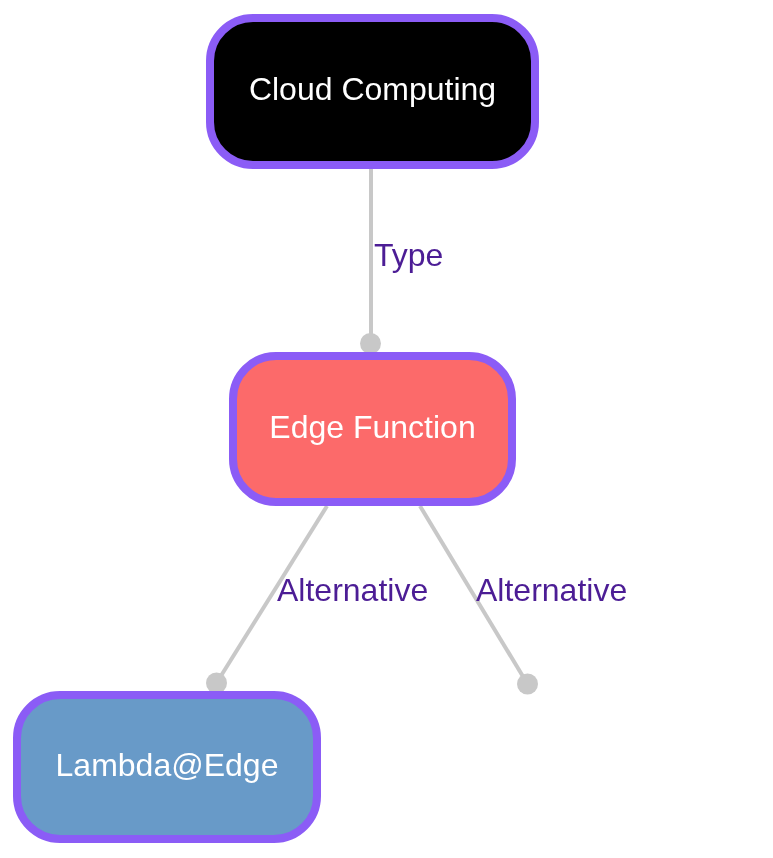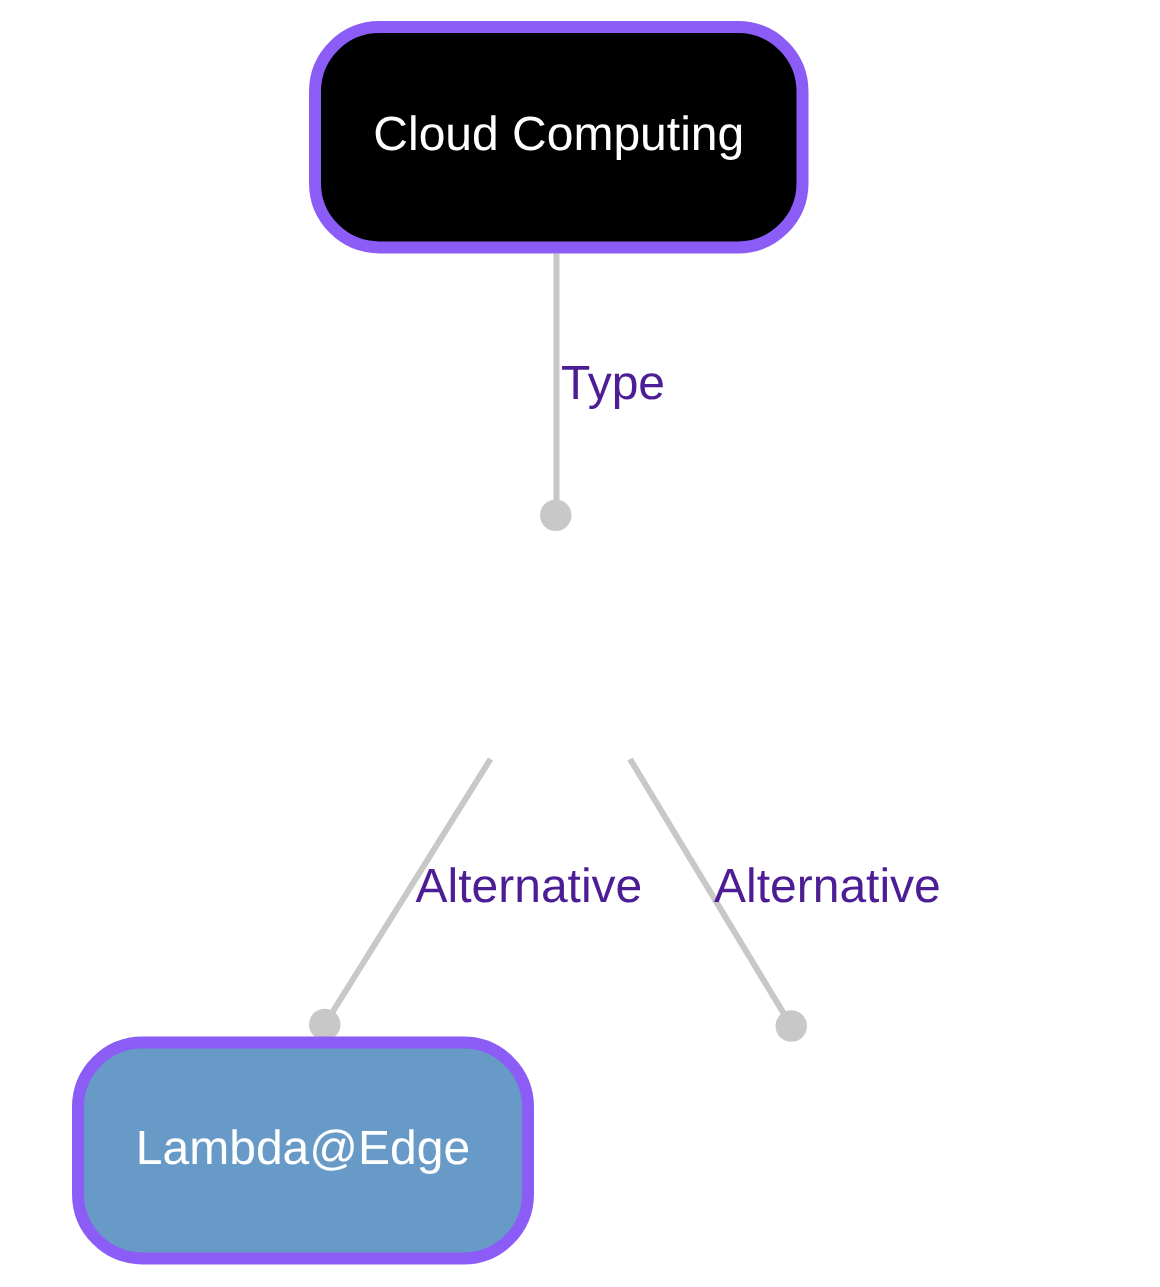--- a/index.html
+++ b/index.html
@@ -77,22 +77,25 @@
     <circle cx="216.5" cy="683" r="10.5" fill="#c8c8c8"></circle>
 
     <line x1="420" y1="506" x2="527.5" y2="684" stroke="#c8c8c8" stroke-width="4"></line>
     <circle cx="527.5" cy="684" r="10.5" fill="#c8c8c8"></circle>
   </svg>
 
   <div class="node" id="node-cloud-computing" style="background: rgb(0, 0, 0);">
     <span>Cloud Computing</span>
   </div>
 
+  <div class="node" id="node-edge-function" style="background: rgb(252, 106, 106);">
+    <span>Edge Function</span>
+  </div>
 
-  <div class="node" id="node-lambda-edge" style="background: rgb(104, 154, 200); margin-left: 35px;">
+  <div class="node" id="node-lambda-edge" style="background: rgb(104, 154, 200);">
     <span>Lambda@Edge</span>
   </div>
 
 
   <div class="edge-label" id="edge-label-type">Type</div>
 
   <div class="edge-label" id="edge-label-alt-left">Alternative</div>
 
   <div class="edge-label" id="edge-label-alt-right">Alternative</div>
 

